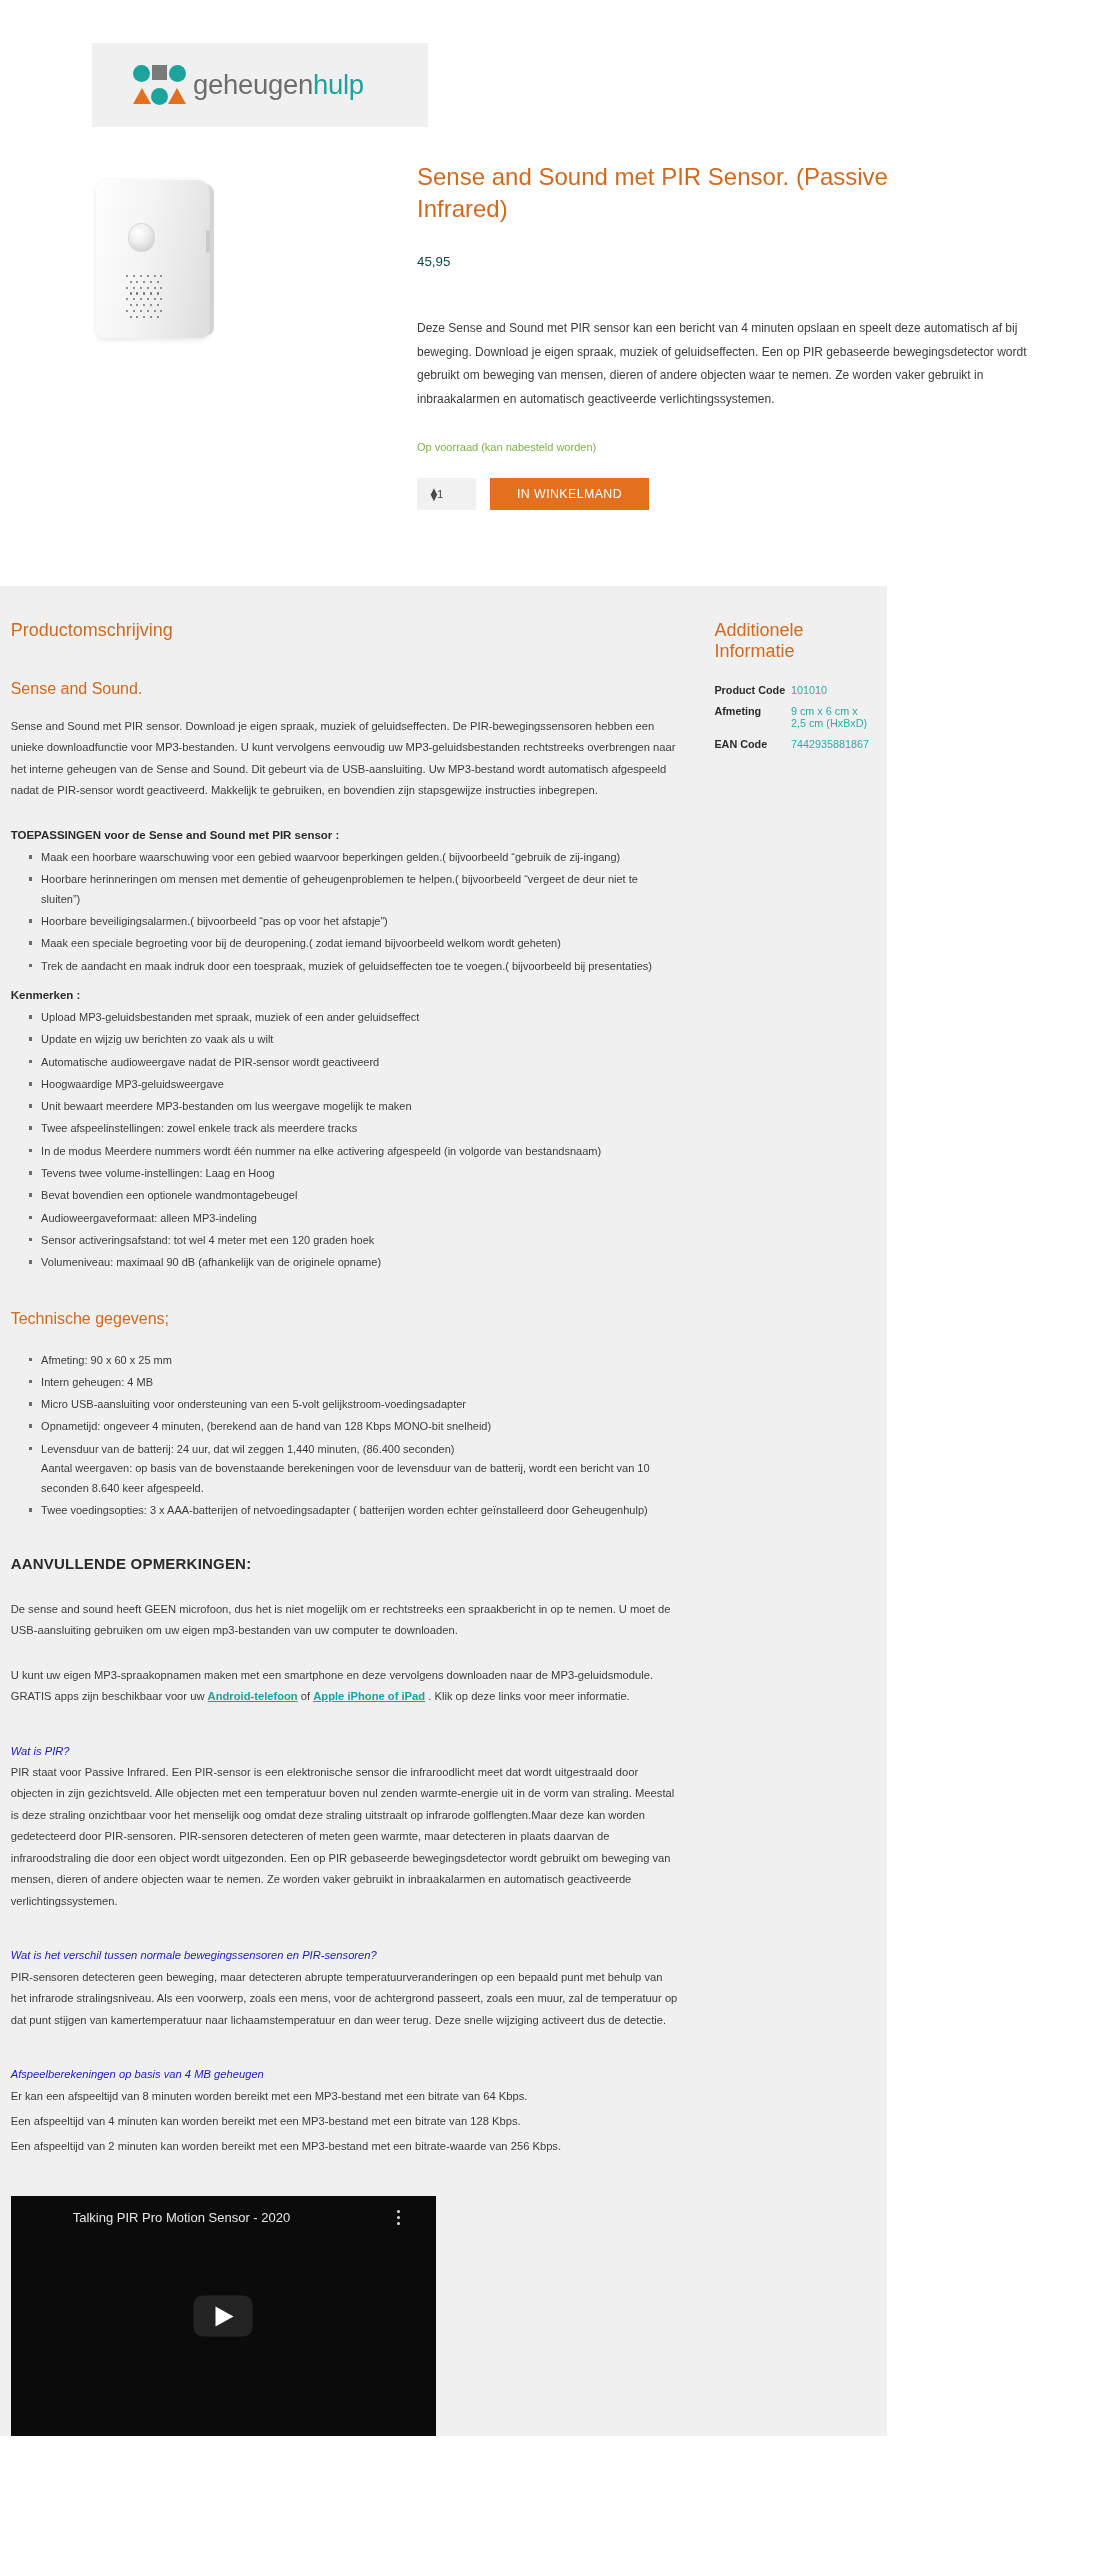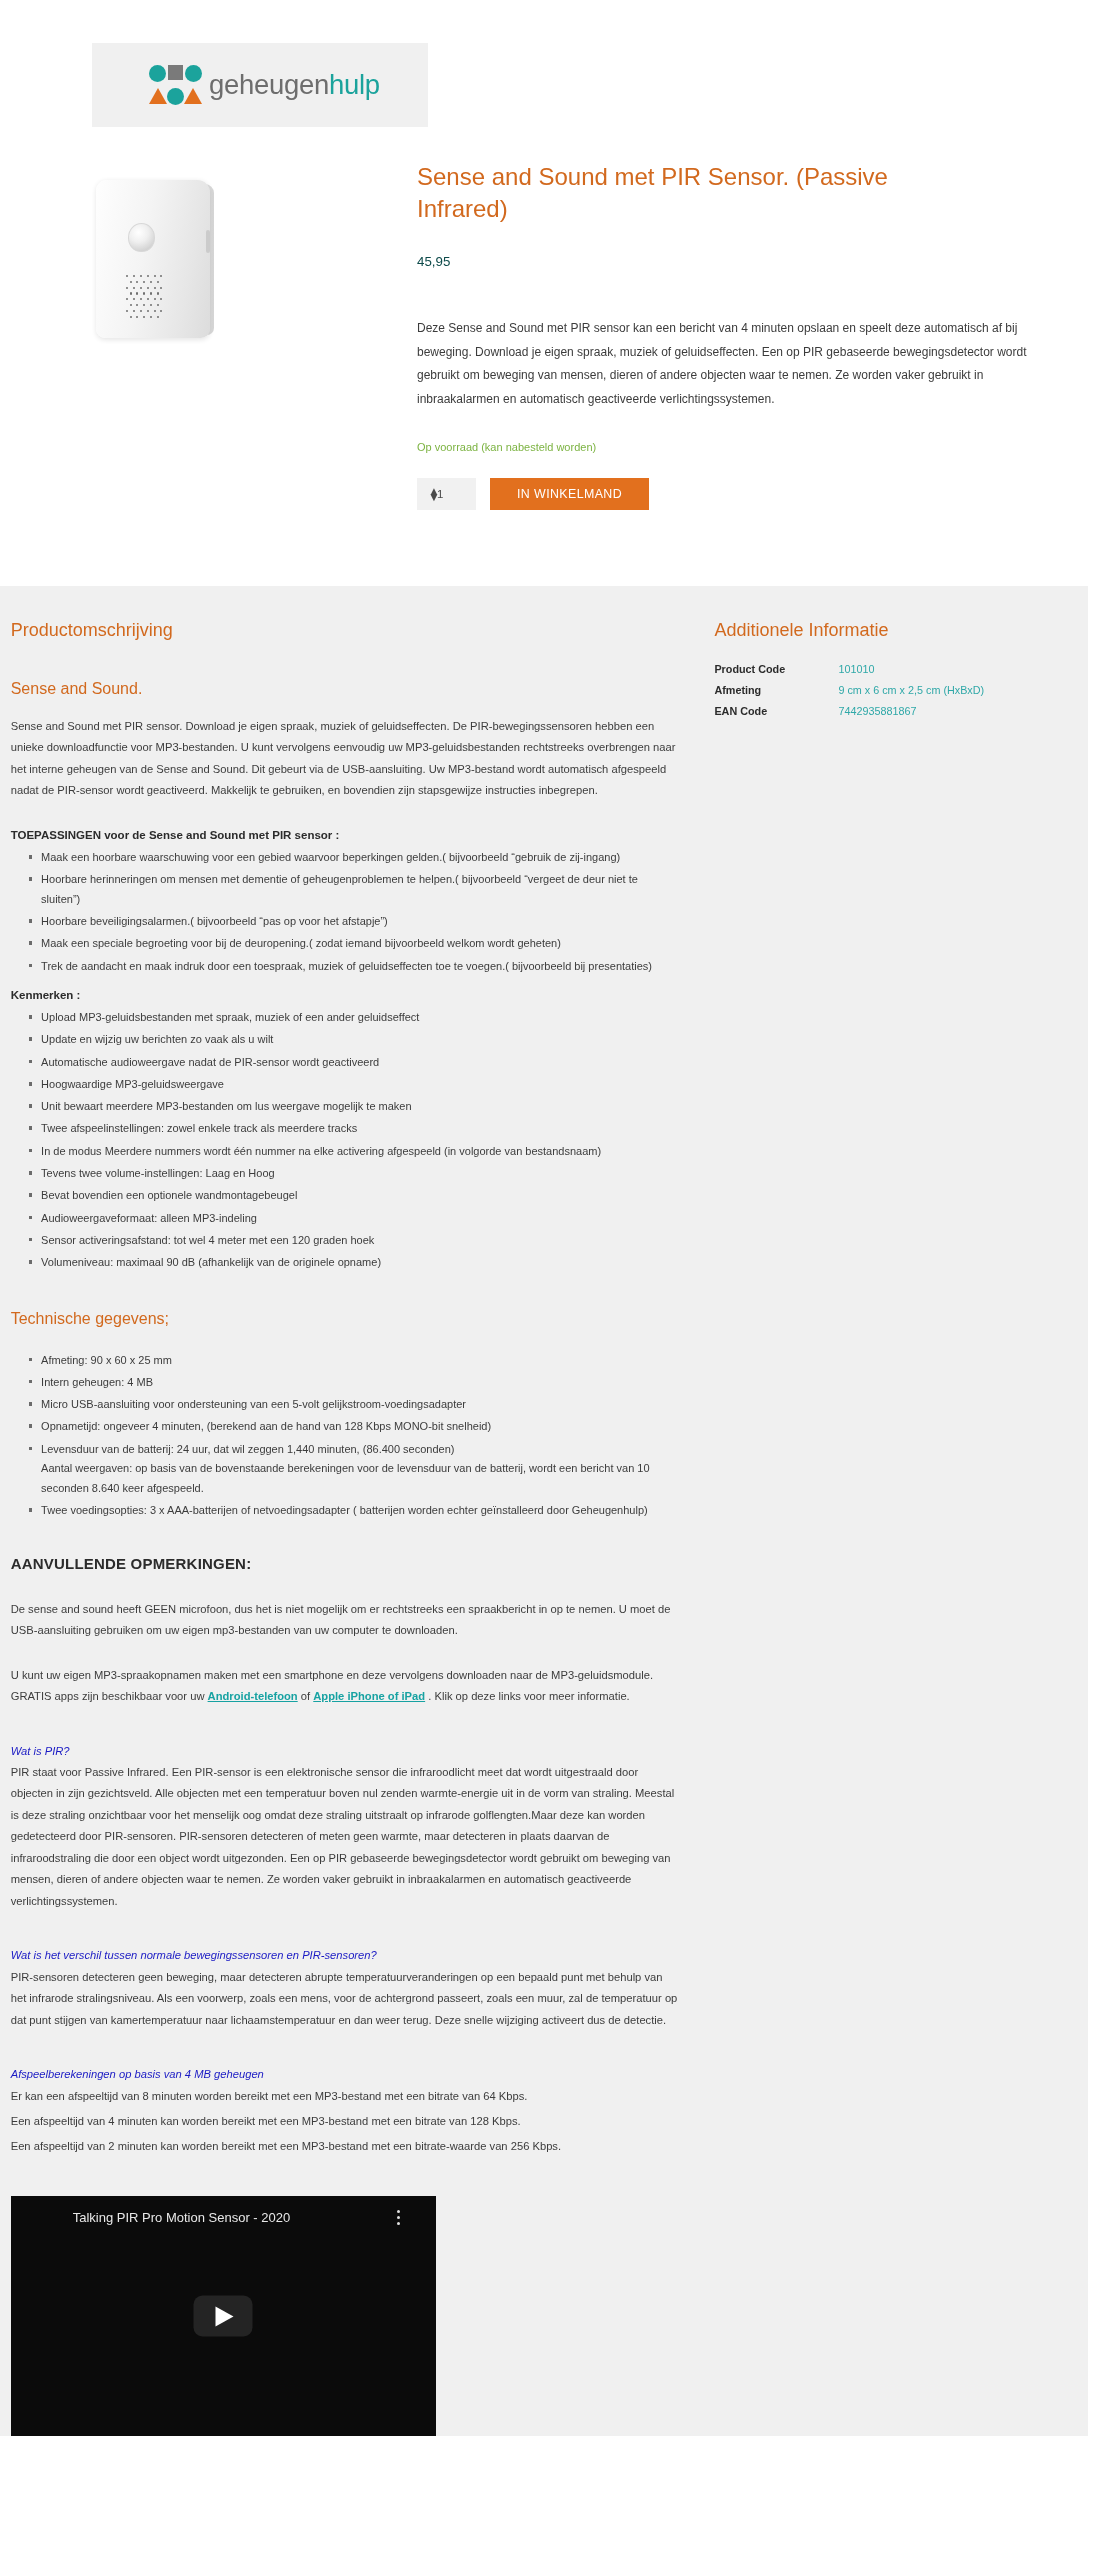--- a/index.html
+++ b/index.html
@@ -14,21 +14,21 @@
 
   
   .header-band { background:#ffffff; padding:43px 0 0 0; }
   .logo-box {
     margin-left:92px;
     width:336px;
     height:84px;
     background:#f0f0f0;
     display:flex;
     align-items:center;
-    padding-left:57px;
+    padding-left:41px;
   }
   .logo-marks { width:52px; height:41px; position:relative; flex:0 0 auto; margin-right:8px; }
   .lm { position:absolute; }
   .circ { width:17px; height:17px; border-radius:50%; background:#1ba39c; }
   .sq   { width:15px; height:15px; background:#7a7a7a; }
   .tri  { width:0; height:0; border-left:9px solid transparent; border-right:9px solid transparent; border-bottom:16px solid #e2701e; }
   .logo-text { font-size:27.5px; letter-spacing:-0.3px; line-height:1; white-space:nowrap; }
   .logo-text .gray { color:#6d6d6d; }
   .logo-text .teal { color:#1ba39c; }
 
@@ -95,21 +95,21 @@
   }
   .qty span { font-size:11.5px; color:#4a4a4a; margin-right:12.4px; }
   .spinner { position:absolute; right:11.5px; top:50%; transform:translateY(-50%); display:flex; flex-direction:column; line-height:0.56; color:#9a9a9a; font-size:9px; }
   .addcart {
     height:32px; background:#e2701e; color:#ffffff;
     border:none; padding:0 27px; font-size:12.4px; letter-spacing:0.4px;
     font-family:"Liberation Sans", sans-serif; cursor:pointer; margin-left:14px;
   }
 
   
-  .content-band { background:#f0f0f0; width:1088px; padding:34px 0 0 0; }
+  .content-band { background:#f0f0f0; width:887px; padding:34px 0 0 0; }
   .content-inner { display:flex; }
   .col-left { width:702px; flex:0 0 702px; padding:0 23px 0 10.7px; }
   .col-right { flex:1 1 auto; padding-left:12.4px; padding-right:18px; }
 
   h2.sec-head { color:#d2691e; font-size:18px; font-weight:400; margin:0 0 39px 0; }
   h3.sub-head { color:#d2691e; font-size:16px; font-weight:400; margin:0 0 18px 0; }
   h3.tech-head { color:#d2691e; font-size:16px; font-weight:400; margin:37px 0 23px 0; }
   p.body { font-size:11.2px; line-height:1.92; margin:0 0 23px 0; color:#3c3c3c; }
   h4.bold-head { font-size:11.5px; font-weight:bold; color:#2b2b2b; margin:27px 0 7px 0; }
   h4.caps-head { font-size:15px; font-weight:bold; color:#2b2b2b; margin:34px 0 27px 0; letter-spacing:0.2px; }

